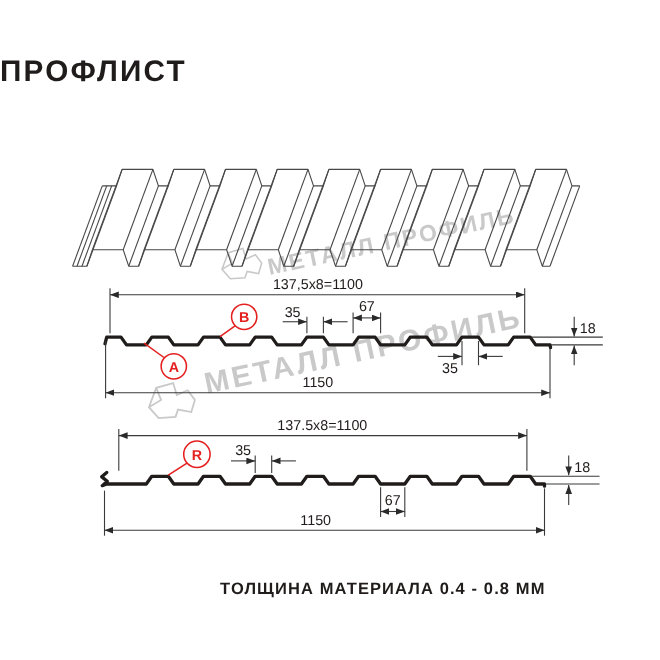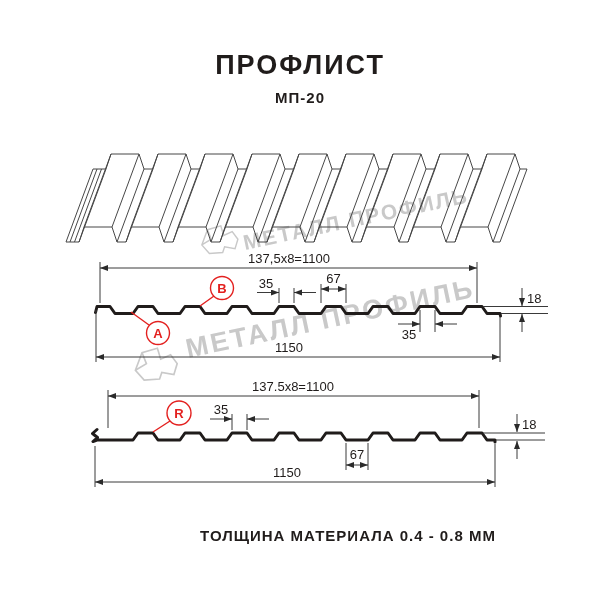--- a/index.html
+++ b/index.html
@@ -1,18 +1,18 @@
 <!DOCTYPE html>
 <html style="--ink: #201c1b; --red: #e3201f; --wm: #c9c9c9; --dimline: #3a3a3a; --sketch: #474747;"><head>
 <meta charset="utf-8">
 <style>
   html,body{margin:0;padding:0;background:#ffffff;}
   #page{position:relative;width:600px;height:600px;background:#fff;overflow:hidden;
         font-family:"Liberation Sans",sans-serif;}
-  .title{position:absolute;top:50px;left:0;width:600px;text-align:center;
+  .title{position:absolute;top:50px;left:0;width:600px;text-align:left;
          font-size:27px;font-weight:800;letter-spacing:2px;color:var(--ink);}
   .subtitle{position:absolute;top:89px;left:0;width:600px;text-align:center;
          font-size:15px;font-weight:700;letter-spacing:1px;color:var(--ink);}
   .footer{position:absolute;top:527px;left:0;width:600px;text-align:center;
          font-size:15px;font-weight:600;letter-spacing:1px;color:var(--ink);padding-left:48px;}
   svg{position:absolute;top:0;left:0;}
   .profile{fill:none;stroke:var(--ink);stroke-width:3;stroke-linejoin:round;stroke-linecap:round;}
   .sketch{fill:none;stroke:var(--sketch);stroke-width:1;stroke-linejoin:round;}
   .dim{stroke:var(--dimline);stroke-width:1;fill:none;}
   .dimtxt{font:13px "Liberation Sans",sans-serif;fill:var(--ink);}
@@ -21,21 +21,20 @@
   .wm{stroke:var(--wm);fill:none;stroke-width:1.5;}
   .wmtxt1{font-weight:700;font-size:21px;letter-spacing:2px;fill:var(--wm);stroke:none;}
   .wmtxt2{font-weight:700;font-size:27px;letter-spacing:2.5px;fill:var(--wm);stroke:none;}
 </style>
 </head>
 <body>
 
 <div id="page">
 
   <div class="title">ПРОФЛИСТ</div>
-  <div class="subtitle">МП-20</div>
 
   <svg width="600" height="600" viewBox="0 0 600 600">
     <defs>
       <marker id="ar" markerUnits="userSpaceOnUse" markerWidth="10" markerHeight="8" refX="8" refY="3" orient="auto-start-reverse">
         <path d="M0,0 L8,3 L0,6 Z" fill="#2a2a2a"></path>
       </marker>
     </defs>
 
     <g class="wm">
       <path transform="translate(198,224) scale(0.95)" d="M4,22 L10,6 L24,2 L27,12 L36,8 L42,16 L39,26 L28,24 L26,30 L12,31 Z M10,6 L14,16 L4,22"></path>

